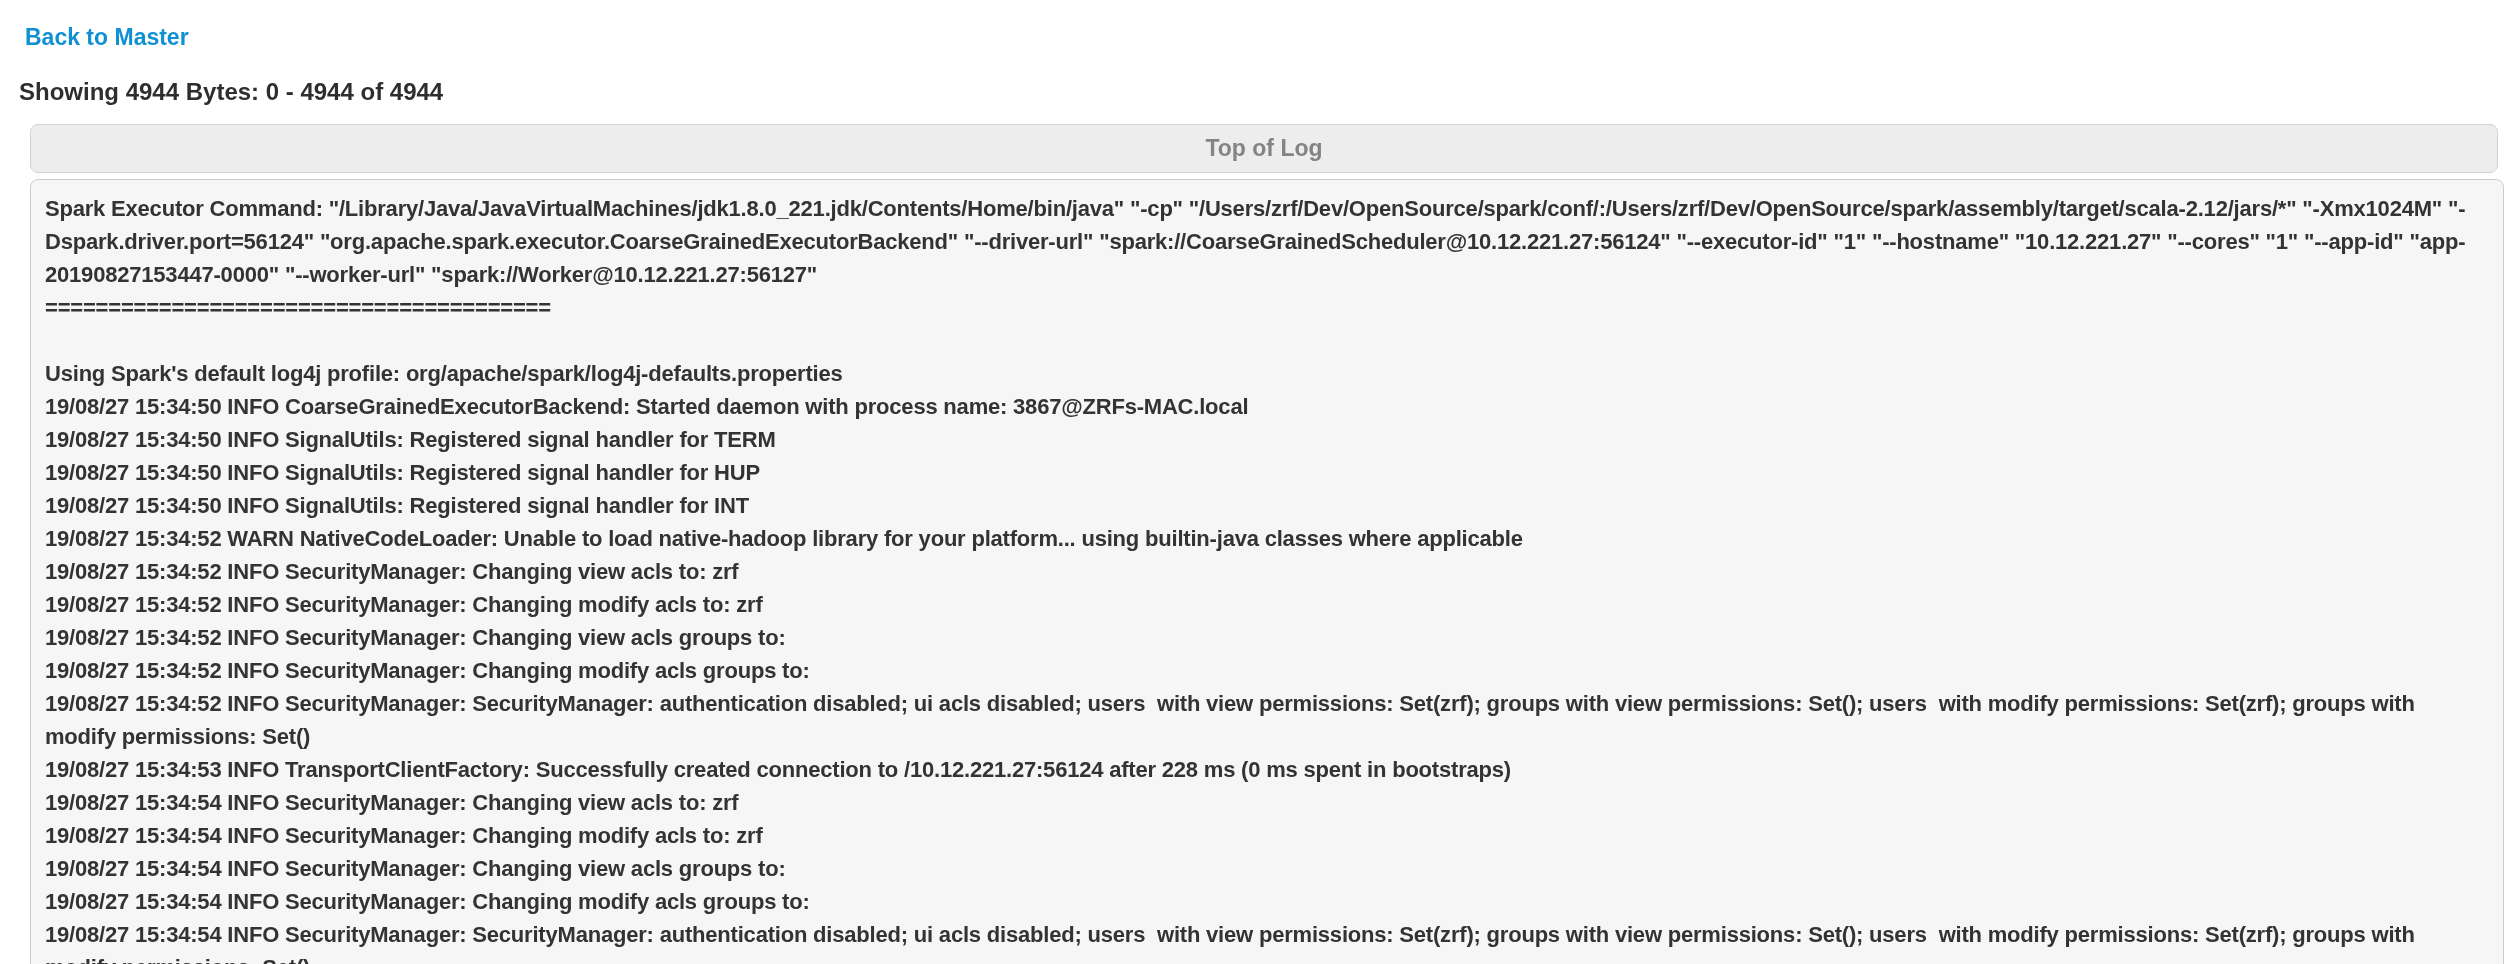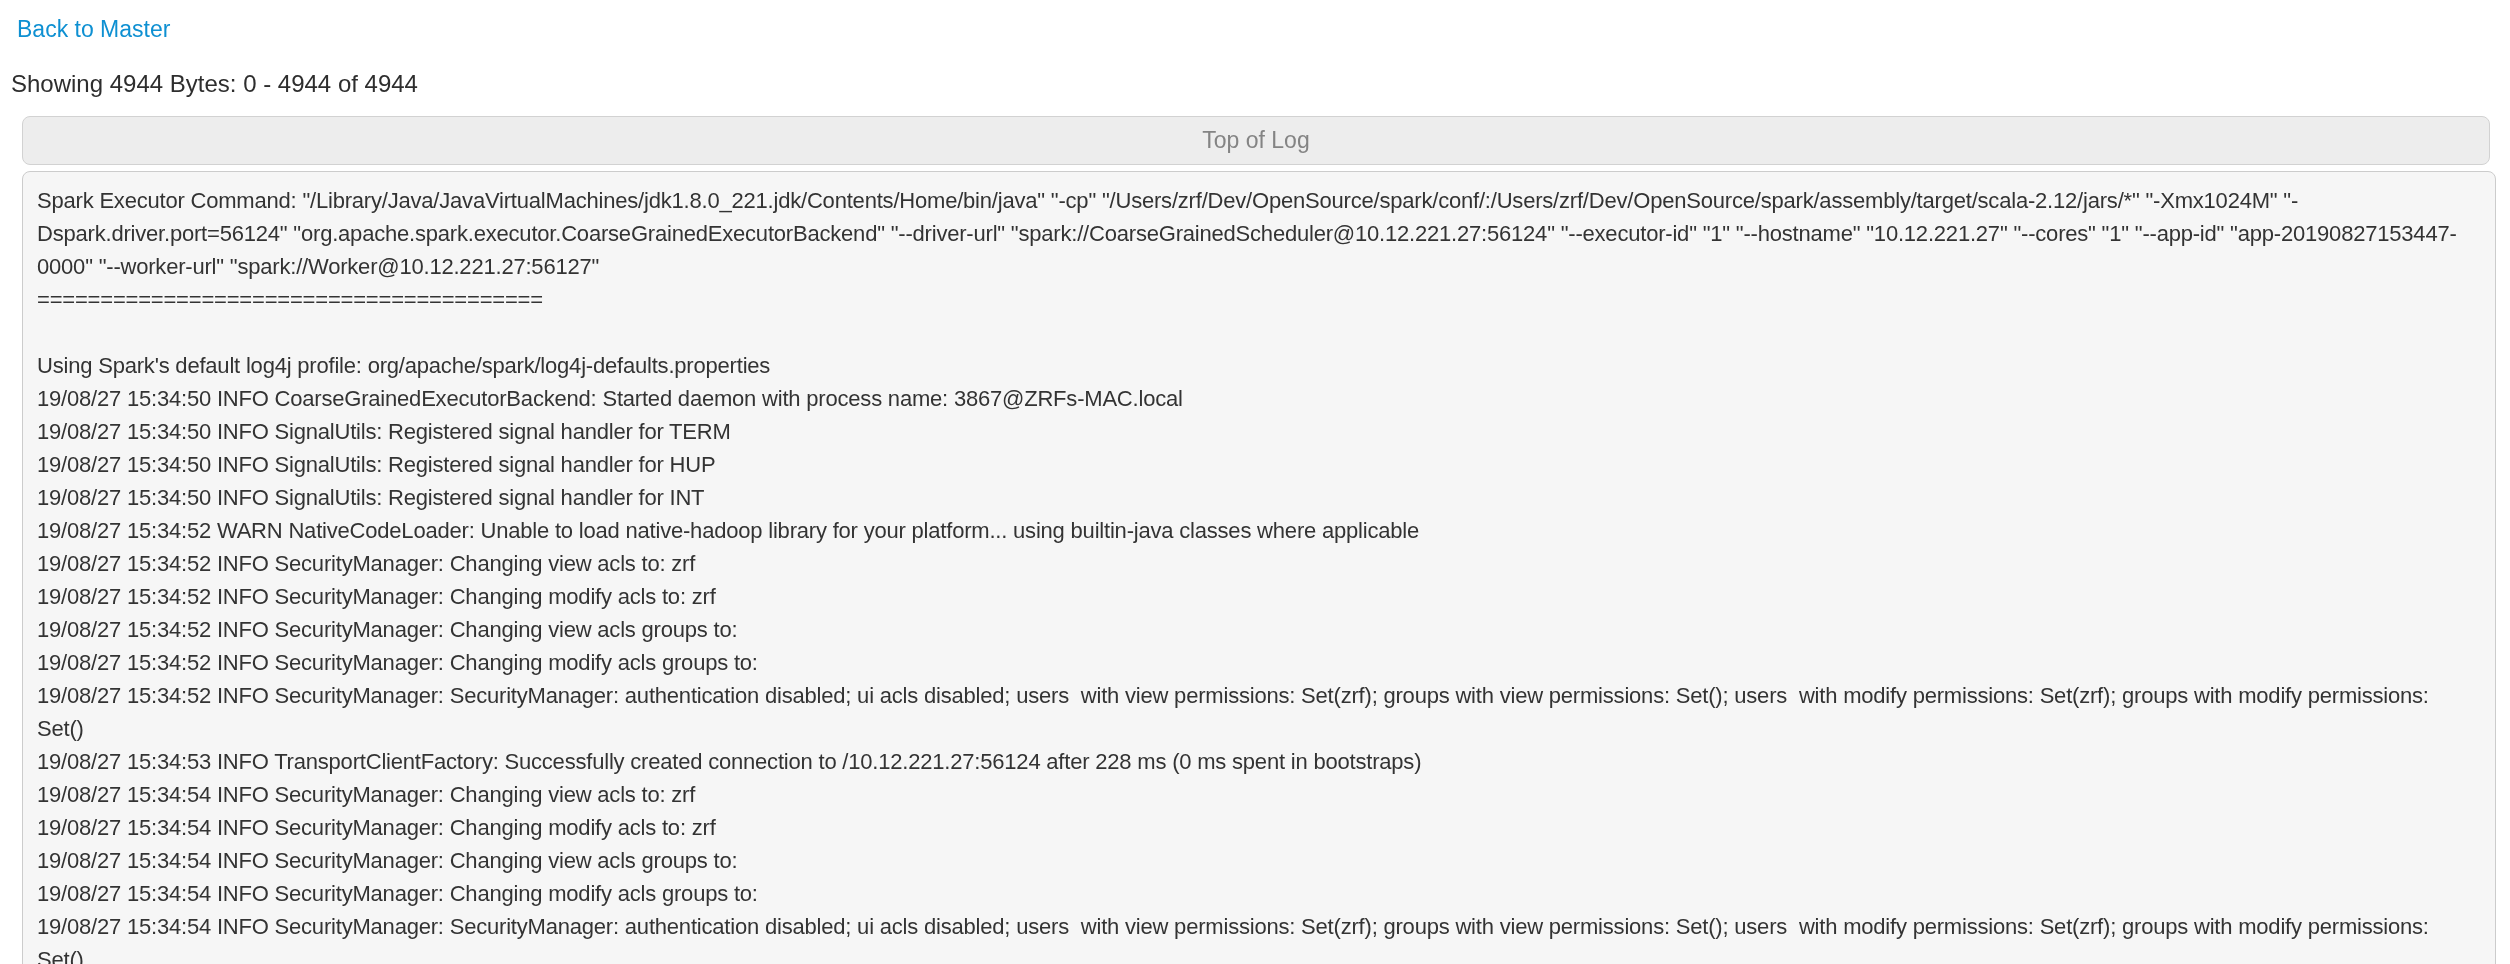--- a/index.html
+++ b/index.html
@@ -1,15 +1,15 @@
 <!DOCTYPE html>
 <html><head>
 <meta charset="utf-8">
 <style>
-  * { box-sizing: border-box; margin: 4px; padding: 0; }
+  * { box-sizing: border-box; margin: 12px; padding: 0; font-weight: bold; }
   html, body {
     width: 2510px;
     height: 964px;
     background: #ffffff;
     overflow: hidden;
     font-family: "Liberation Sans", sans-serif;
   }
   .back-link {
     position: absolute;
     left: 13px;

